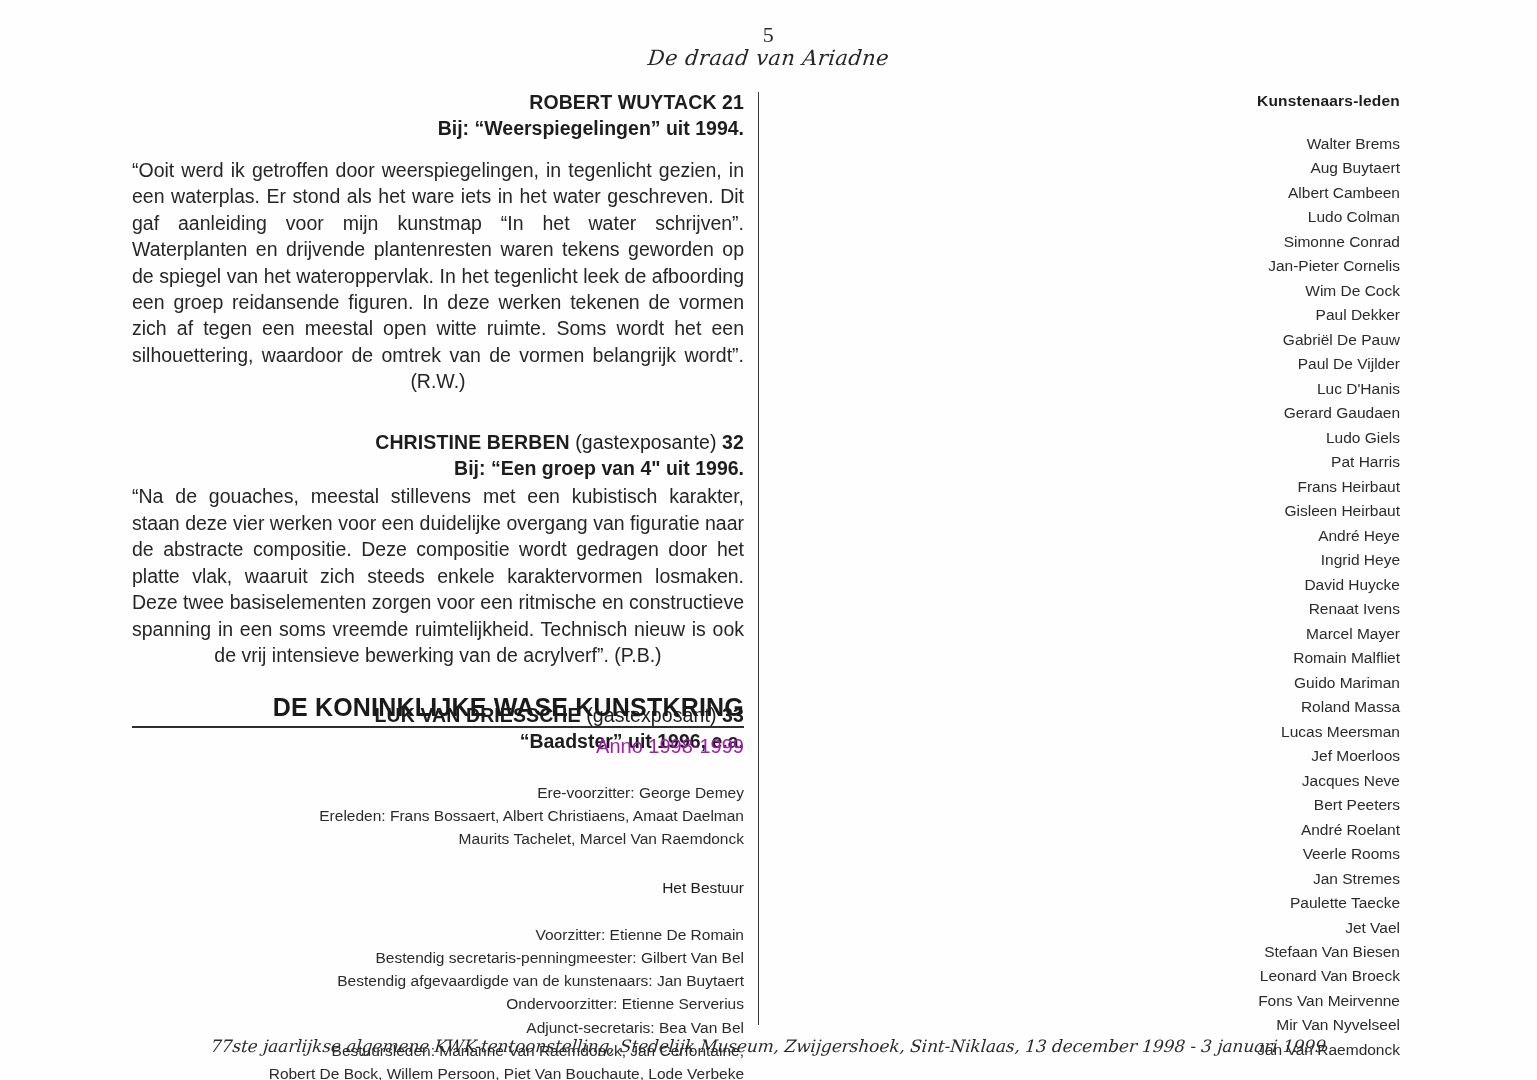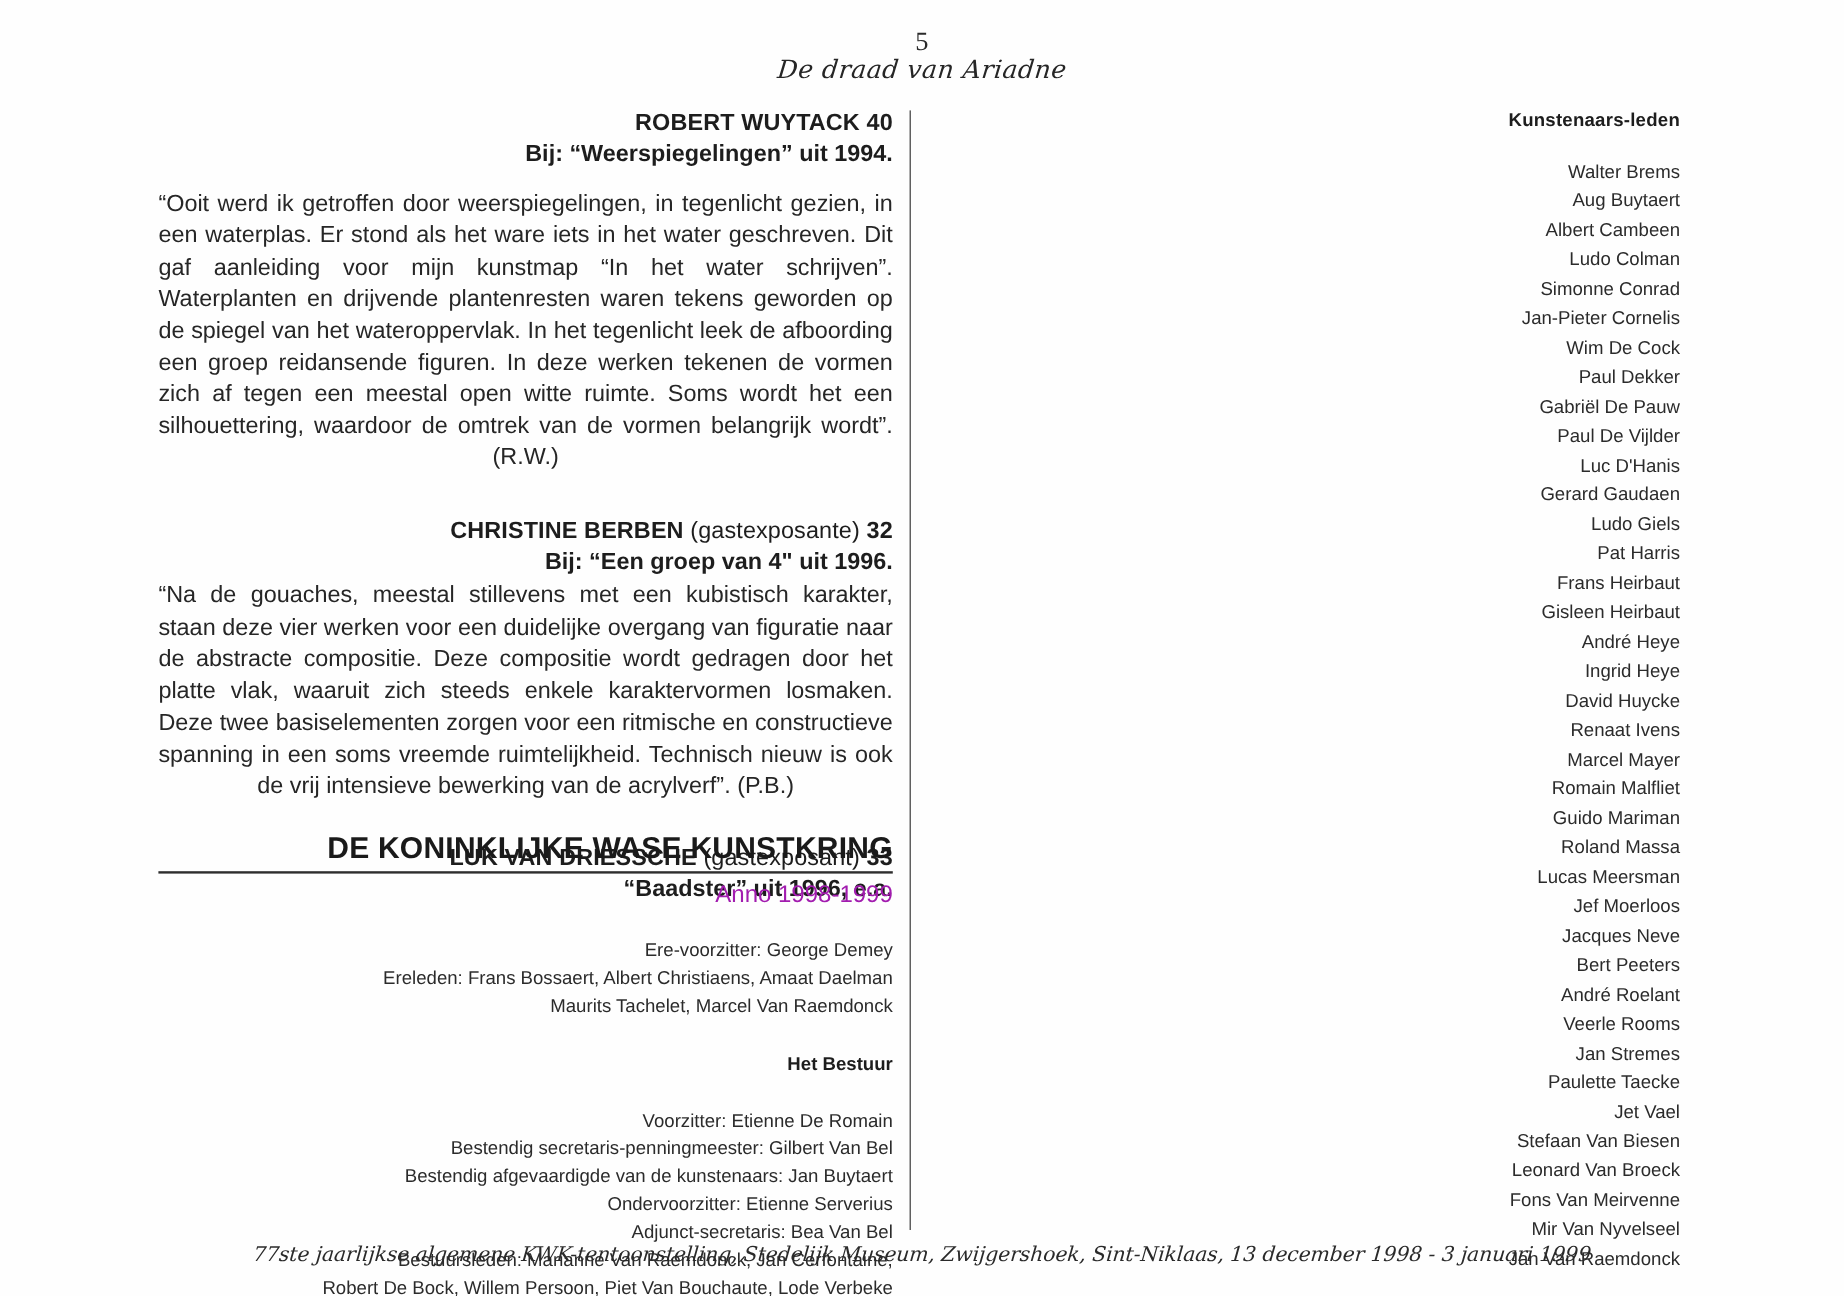--- a/index.html
+++ b/index.html
@@ -126,21 +126,21 @@
   .kwk-honor {
     text-align: right;
     font-size: 15.5px;
     color: #2b2b2b;
     line-height: 1.5;
     margin-top: 22px;
   }
   .kwk-bestuur-head {
     text-align: right;
     font-size: 15.5px;
-    font-weight: bold;
+    font-weight: normal;
     color: #1d1d1d;
     margin-top: 28px;
   }
   .kwk-bestuur {
     text-align: right;
     font-size: 15.5px;
     color: #2b2b2b;
     line-height: 1.5;
     margin-top: 26px;
   }
@@ -191,21 +191,21 @@
   <div class="journal-title">De draad van Ariadne</div>
 
   <div class="col-divider"></div>
 
   <div class="left-col">
 
     <div class="entry">
       <div class="entry-head">
         <span>ROBERT WUYTACK</span>
         <span class="role"></span>
-        <span>40</span>
+        <span>21</span>
       </div>
       <div class="entry-sub">Bij: “Weerspiegelingen” uit 1994.</div>
       <div class="entry-body">“Ooit werd ik getroffen door weerspiegelingen, in tegenlicht gezien, in een waterplas. Er stond als het ware iets in het water geschreven. Dit gaf aanleiding voor mijn kunstmap “In het water schrijven”. Waterplanten en drijvende plantenresten waren tekens geworden op de spiegel van het wateroppervlak. In het tegenlicht leek de afboording een groep reidansende figuren. In deze werken tekenen de vormen zich af tegen een meestal open witte ruimte. Soms wordt het een silhouettering, waardoor de omtrek van de vormen belangrijk wordt”. (R.W.)</div>
     </div>
 
     <div class="gap-lg"></div>
 
     <div class="entry">
       <div class="entry-head">
         <span>CHRISTINE BERBEN</span>

